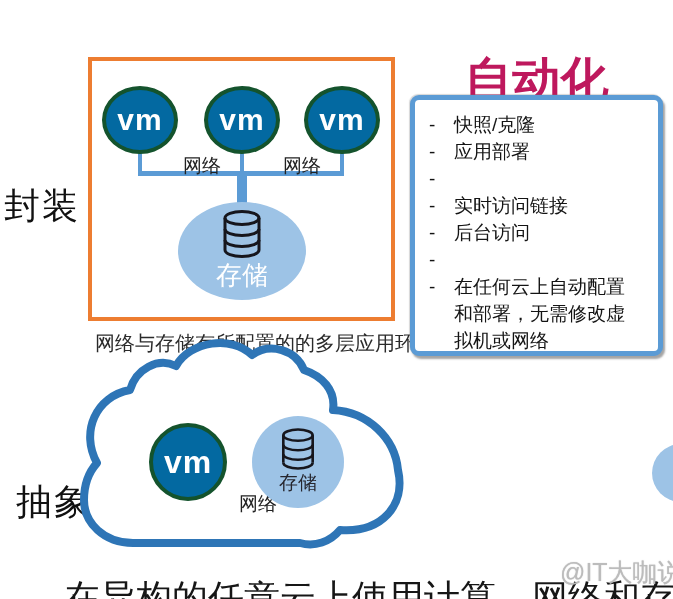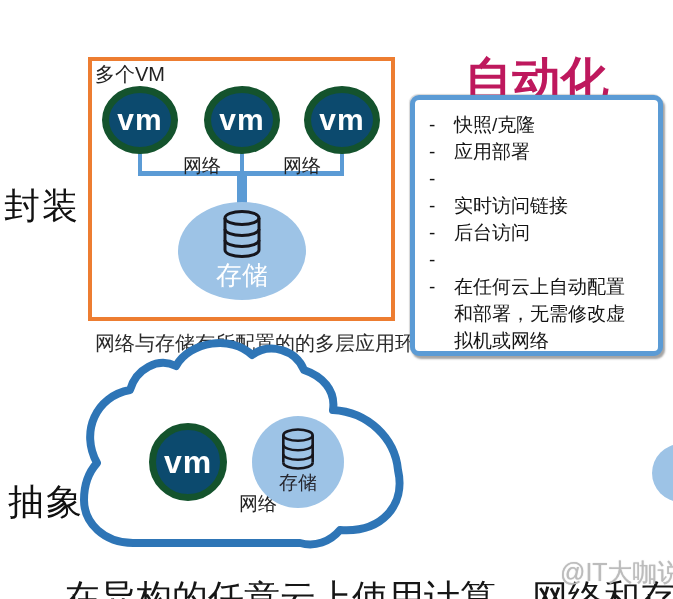--- a/index.html
+++ b/index.html
@@ -20,22 +20,22 @@
 
   
   #orange-box {
     left: 88px; top: 57px; width: 307px; height: 264px;
     border: 4px solid #ED7D31; background: #ffffff; z-index: 1;
   }
   #multi-vm-label { left: 95px; top: 61px; font-size: 20px; color: #222; z-index: 3; }
 
   .vm-circle {
     border-radius: 50%;
-    background: #0c4a6e;
-    border: 7px solid #14532d;
+    background: #0369a1;
+    border: 4px solid #14532d;
     display: flex; align-items: center; justify-content: center;
     z-index: 3;
   }
   .vm-text { color: #ffffff; font-weight: 700; letter-spacing: 1px; }
   .vm-top { width: 76px; height: 68px; top: 86px; }
   .vm-text-top { font-size: 30px; }
 
   .blue-line { background: #5B9BD5; z-index: 2; }
 
   .net-label { font-size: 19px; color: #222; z-index: 3; background: transparent; margin-left: 14px; }
@@ -89,21 +89,20 @@
 </style>
 </head>
 <body>
 
 <div id="canvas">
 
   <div class="abs big-label" style="left:4px; top:182px;">封装</div>
 
   <div class="abs" id="orange-box"></div>
 
-  <div class="abs" id="multi-vm-label">多个VM</div>
 
   <div class="abs vm-circle vm-top" style="left:102px;">
     <span class="vm-text vm-text-top">vm</span>
   </div>
   <div class="abs vm-circle vm-top" style="left:204px;">
     <span class="vm-text vm-text-top">vm</span>
   </div>
   <div class="abs vm-circle vm-top" style="left:304px;">
     <span class="vm-text vm-text-top">vm</span>
   </div>
@@ -158,21 +157,21 @@
       <li>
           <span class="dash">-</span>
         </li>
       <li>
           <span class="dash">-</span>
           <span class="item-text">在任何云上自动配置和部署，无需修改虚拟机或网络</span>
         </li>
     </ul>
   </div>
 
-  <div class="abs big-label" style="left:8px; top:478px;">抽象</div>
+  <div class="abs big-label" style="left:16px; top:478px;">抽象</div>
 
   <svg class="abs" id="cloud-svg" width="345" height="210" viewBox="0 0 345 210">
     <path d="M 63,198
              C 34,198 14,178 14,155
              C 14,142 18,128 27,118
              C 10,87 26,51 60,45
              C 66,24 88,12 106,21
              C 120,-4 162,-10 182,10
              C 200,-3 226,5 234,25
              C 252,31 266,45 263,65

